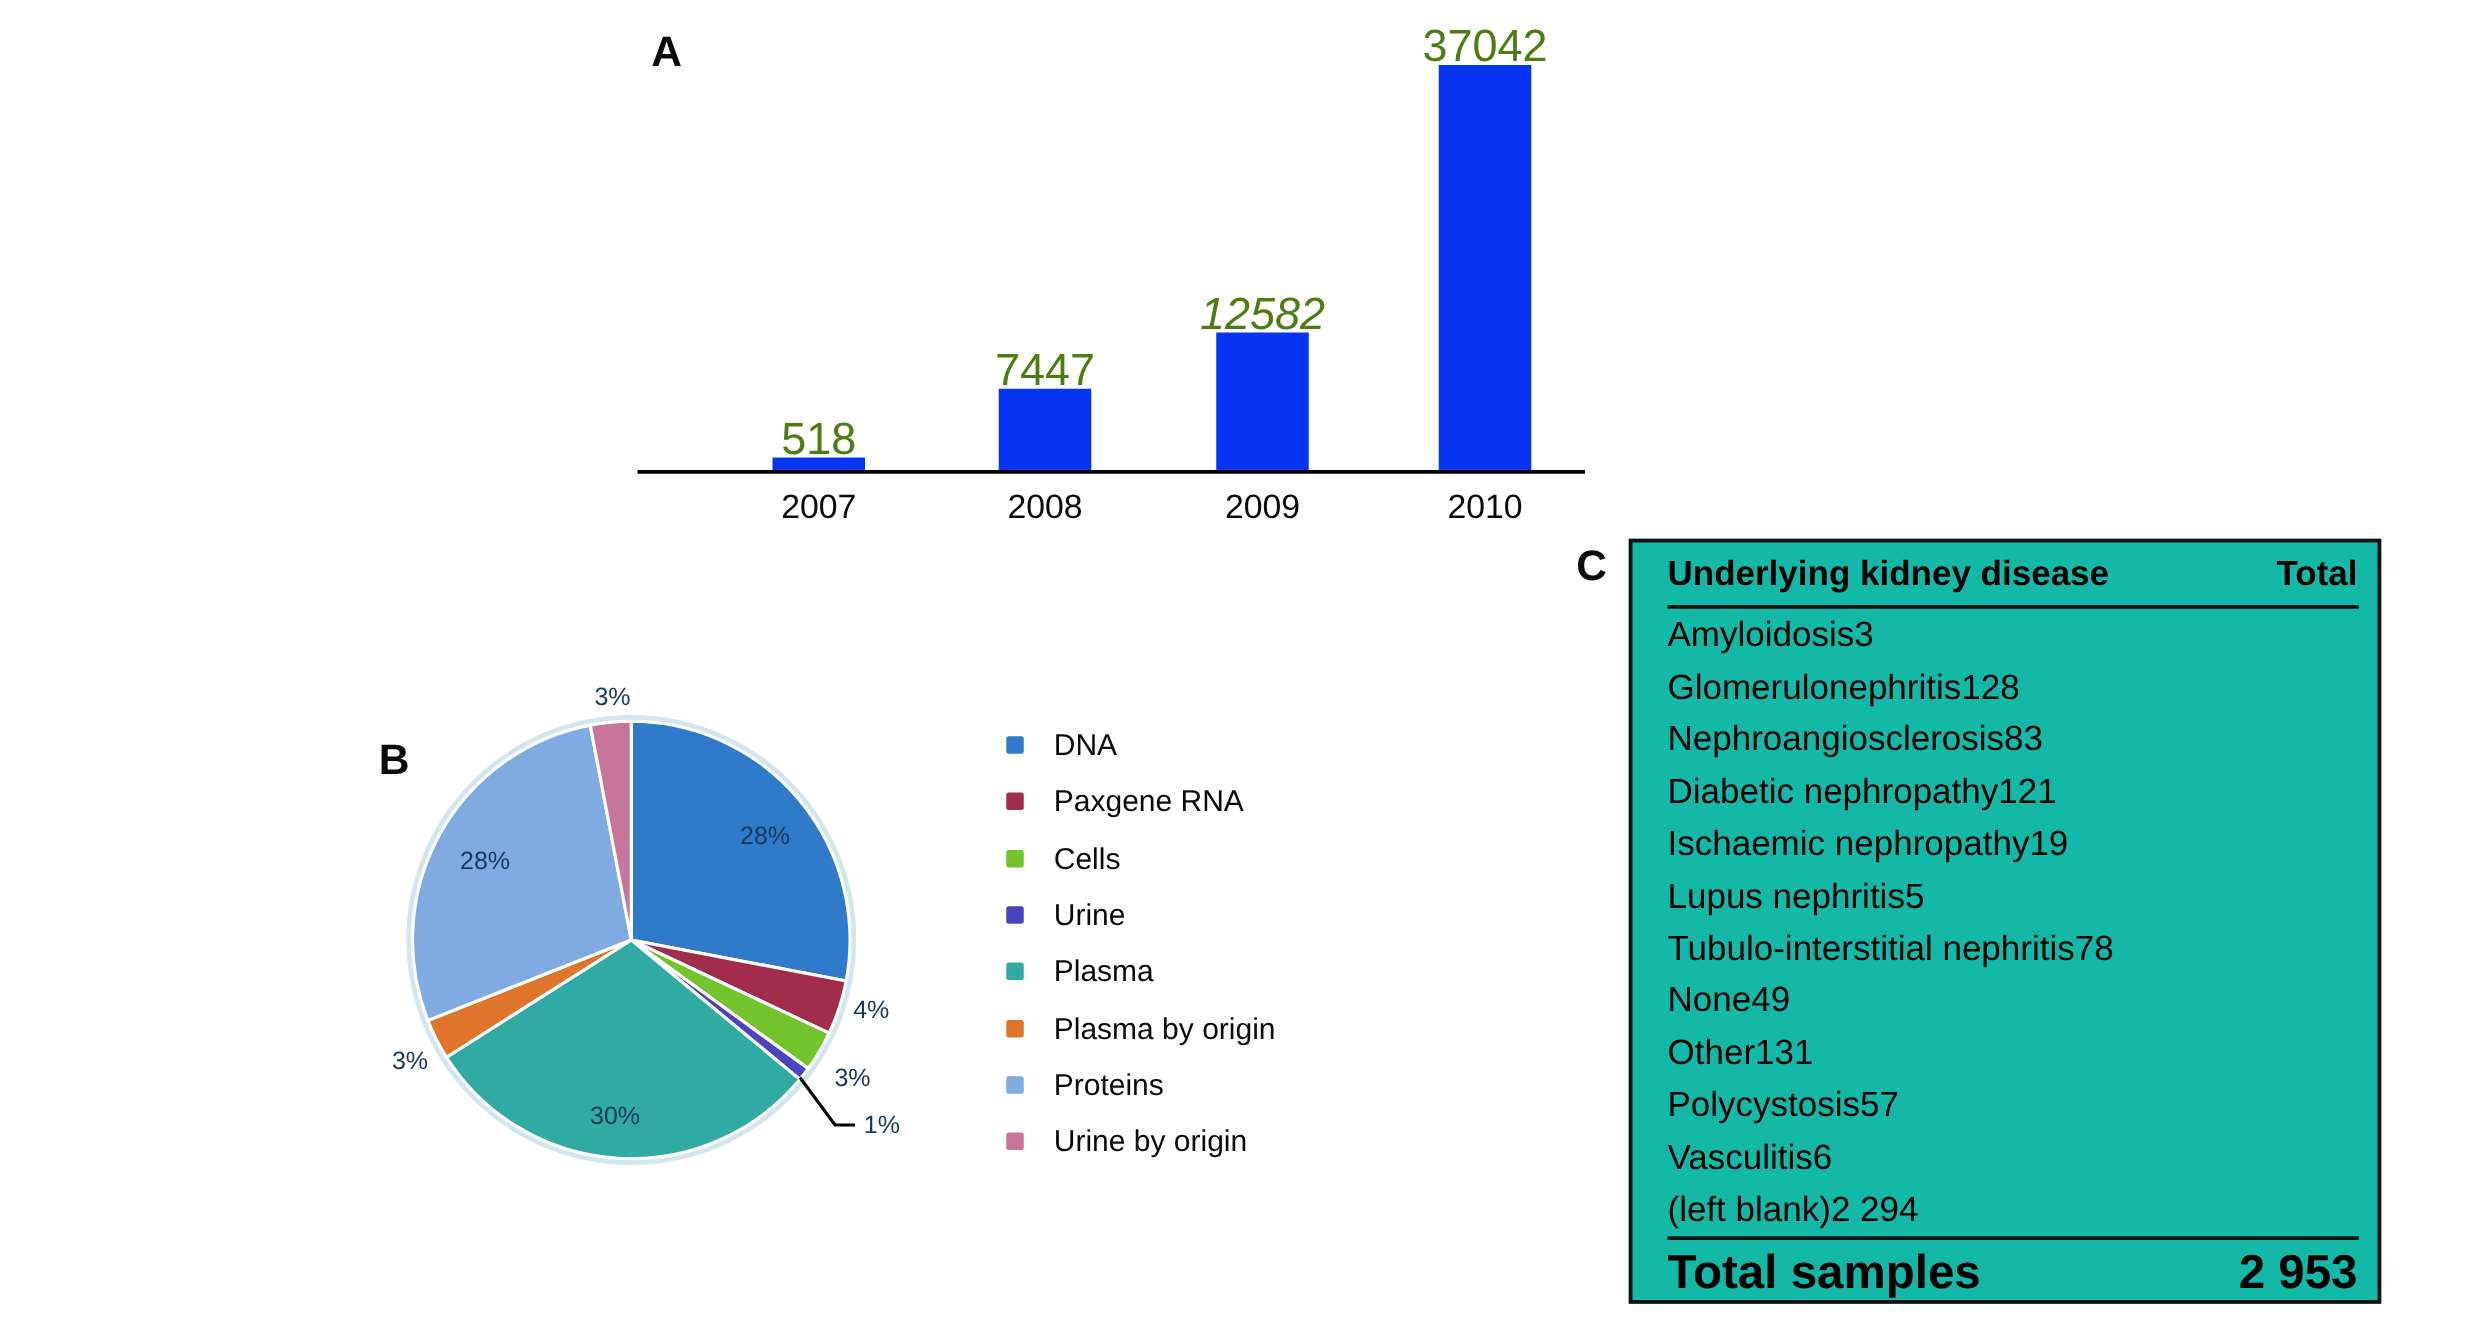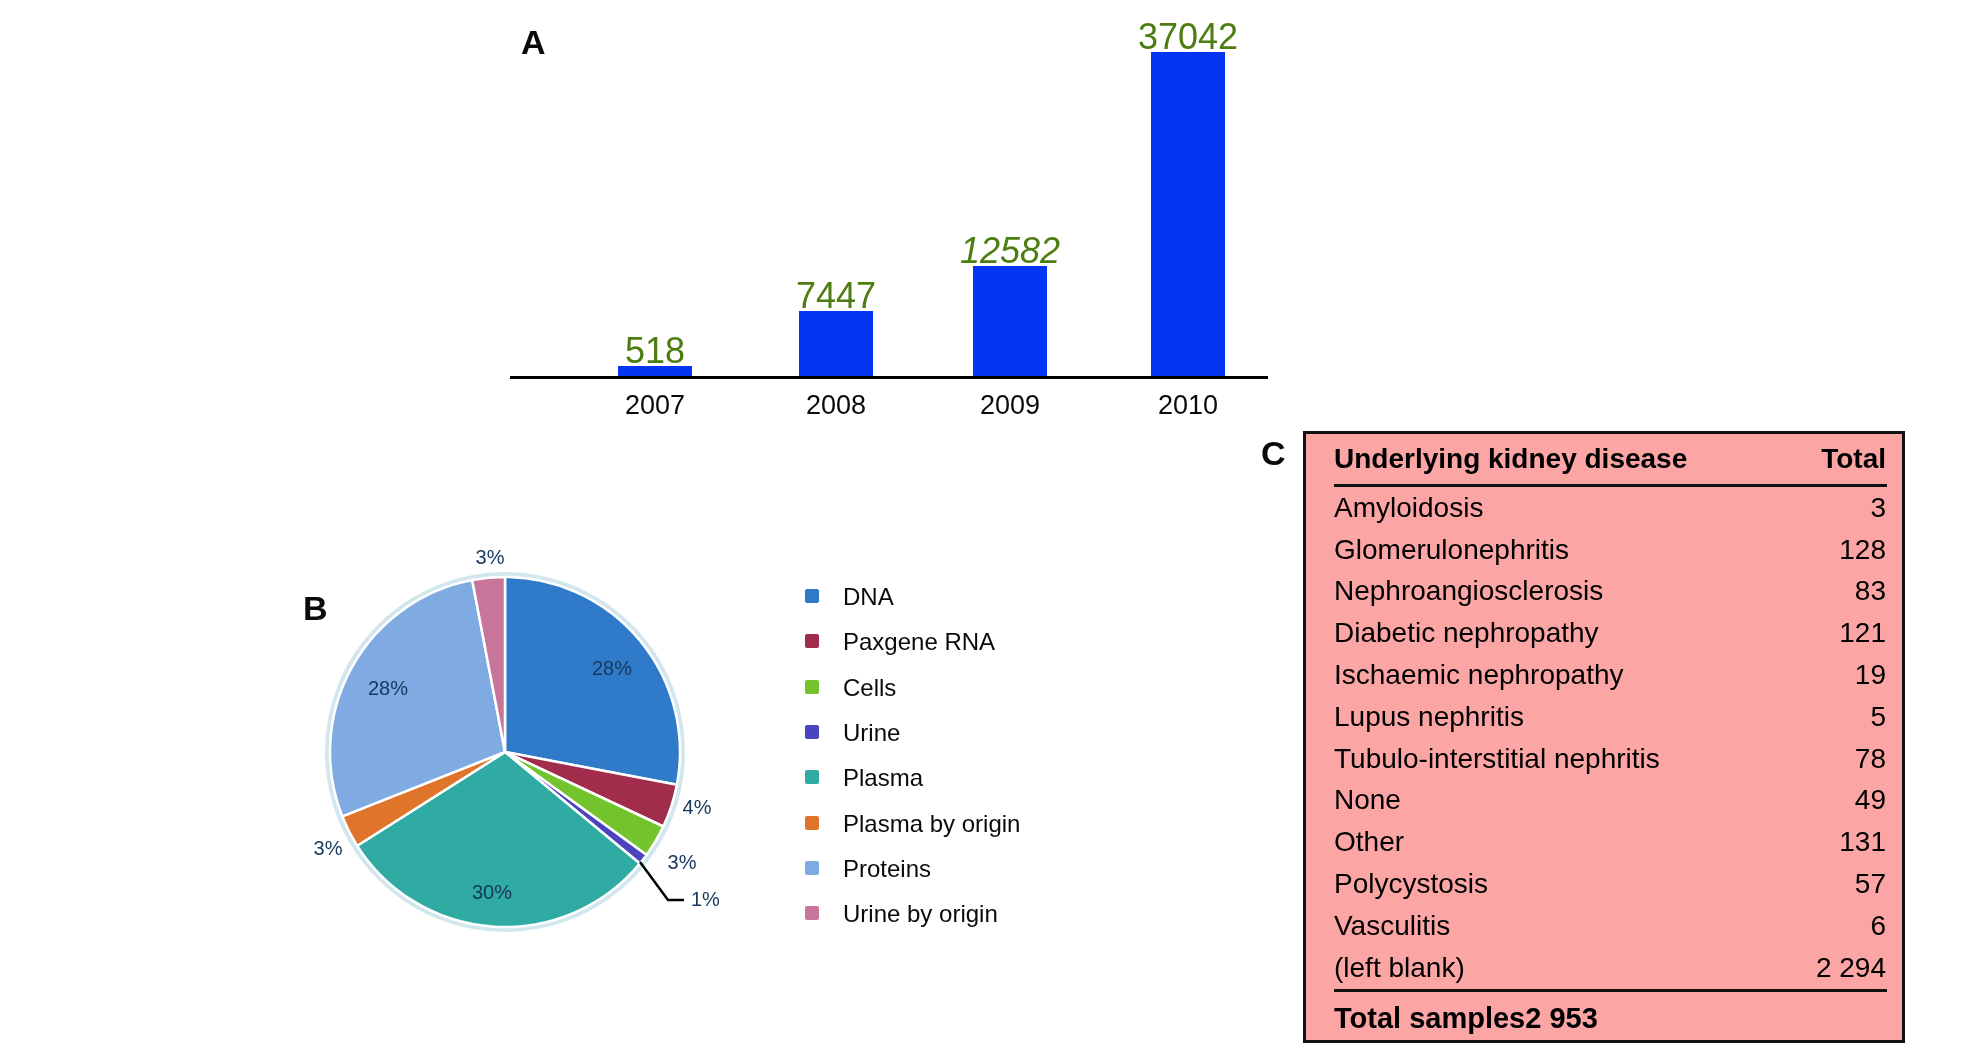--- a/index.html
+++ b/index.html
@@ -13,32 +13,32 @@
   .bar-year{position:absolute;width:160px;text-align:center;font-size:27px;color:#0a0a0a;}
   
   #pie-svg{position:absolute;left:285px;top:535px;}
   .pie-label{font-size:20px;fill:#17375E;}
   
   .legend-item{position:absolute;left:805px;height:16px;}
   .legend-swatch{position:absolute;left:0;top:1px;width:14px;height:14px;border-radius:2px;}
   .legend-text{position:absolute;left:38px;top:-5px;font-size:24px;white-space:nowrap;color:#0a0a0a;}
   
   #disease-table{position:absolute;left:1303px;top:431px;width:602px;height:612px;
-                 border:3px solid #111;box-sizing:border-box;background:#fca5a5;}
+                 border:3px solid #111;box-sizing:border-box;background:#14b8a6;}
   #table-header{position:absolute;left:0;top:0;right:0;height:49px;display:flex;
                 justify-content:space-between;align-items:center;
                 padding:0 16px 0 28px;font-size:28px;font-weight:700;}
   #header-rule{position:absolute;left:28px;right:15px;top:50px;height:3px;background:#111;}
   #table-rows{position:absolute;left:0;top:53px;right:0;}
-  .t-row{display:flex;justify-content:space-between;align-items:center;height:41.8px;
+  .t-row{display:flex;align-items:center;height:41.8px;
          padding:0 16px 0 28px;font-size:28px;}
   #total-rule{position:absolute;left:28px;right:15px;top:555px;height:3px;background:#111;}
   #total-row{position:absolute;left:0;right:0;top:560px;height:48px;display:flex;
-             align-items:center;
-             padding:0 16px 0 28px;font-size:29px;font-weight:700;}
+             justify-content:space-between;align-items:center;
+             padding:0 16px 0 28px;font-size:38px;font-weight:700;}
 </style>
 </head>
 <body>
 
 <div id="page">
 
   <div class="panel-letter" style="left:521px;top:25px;">A</div>
   <div id="panel-a">
     <div id="bar-axis" style="left:510px;top:376px;width:758px;"></div>
     <div id="bars-container">

